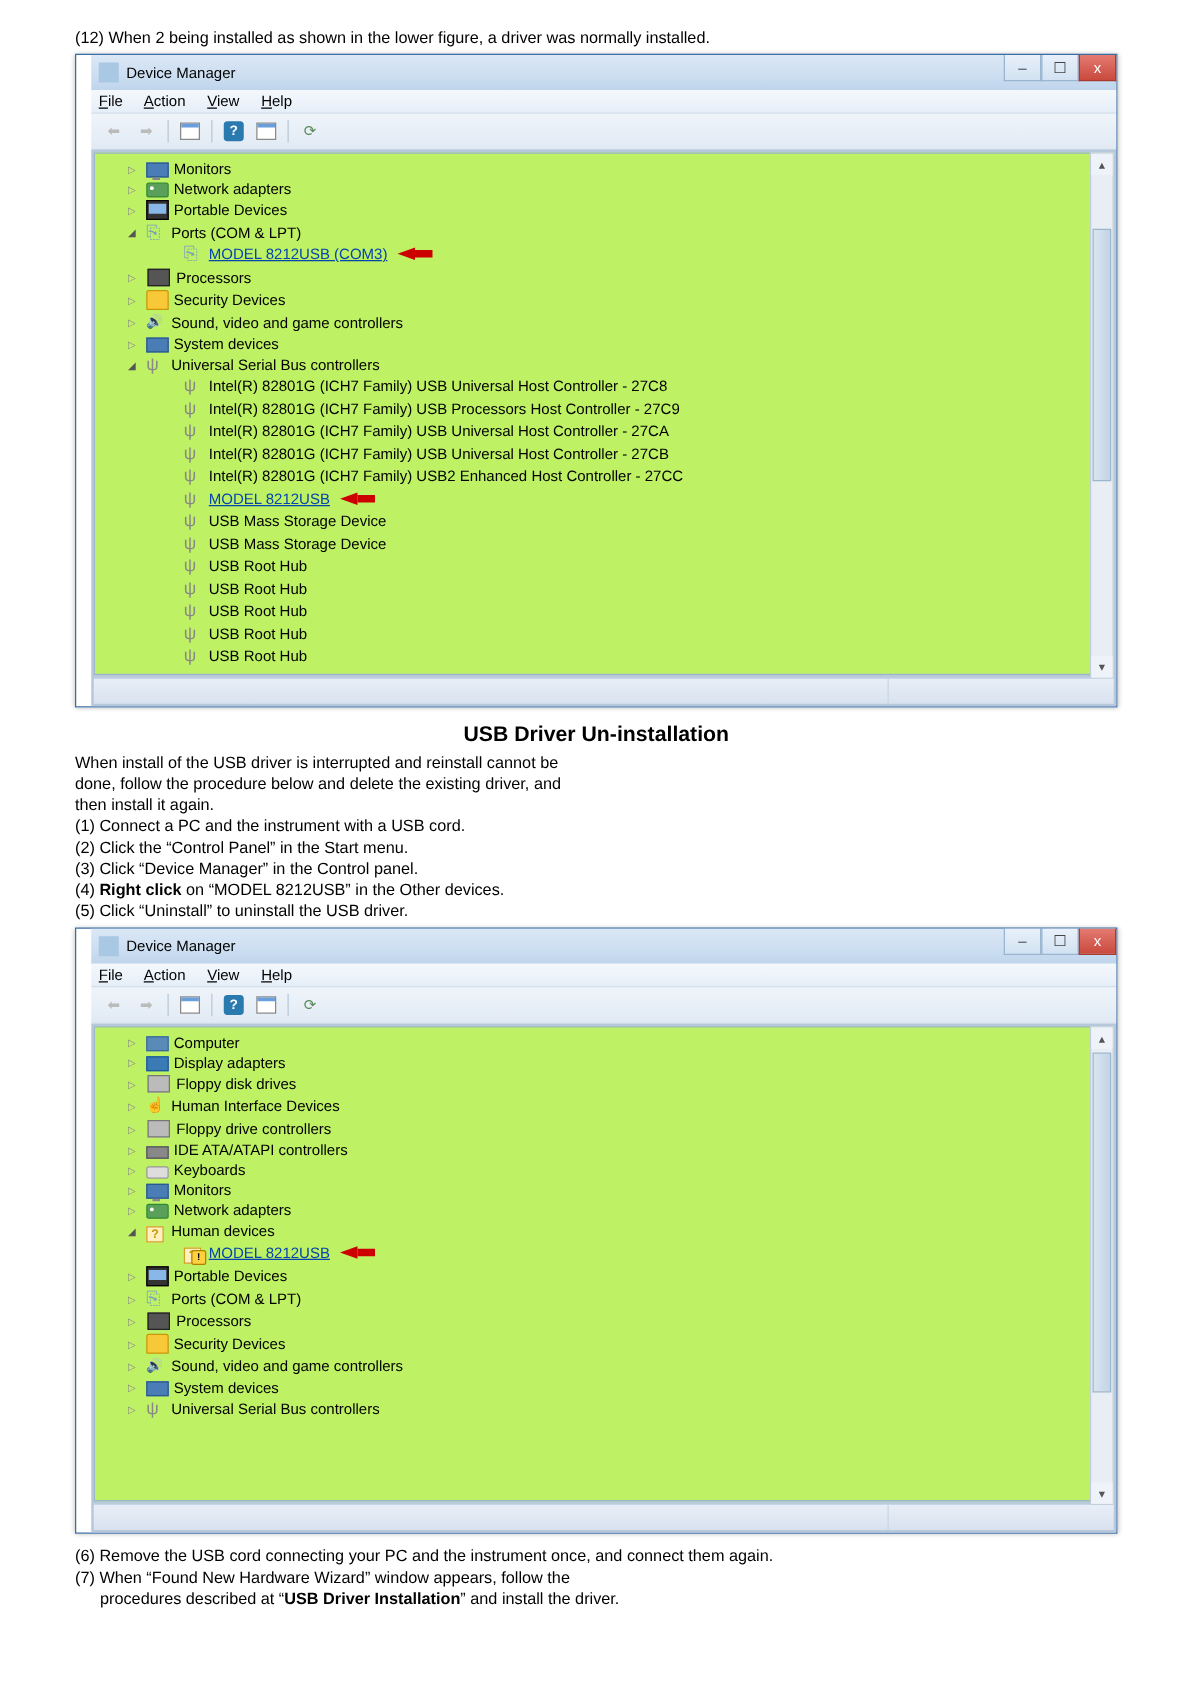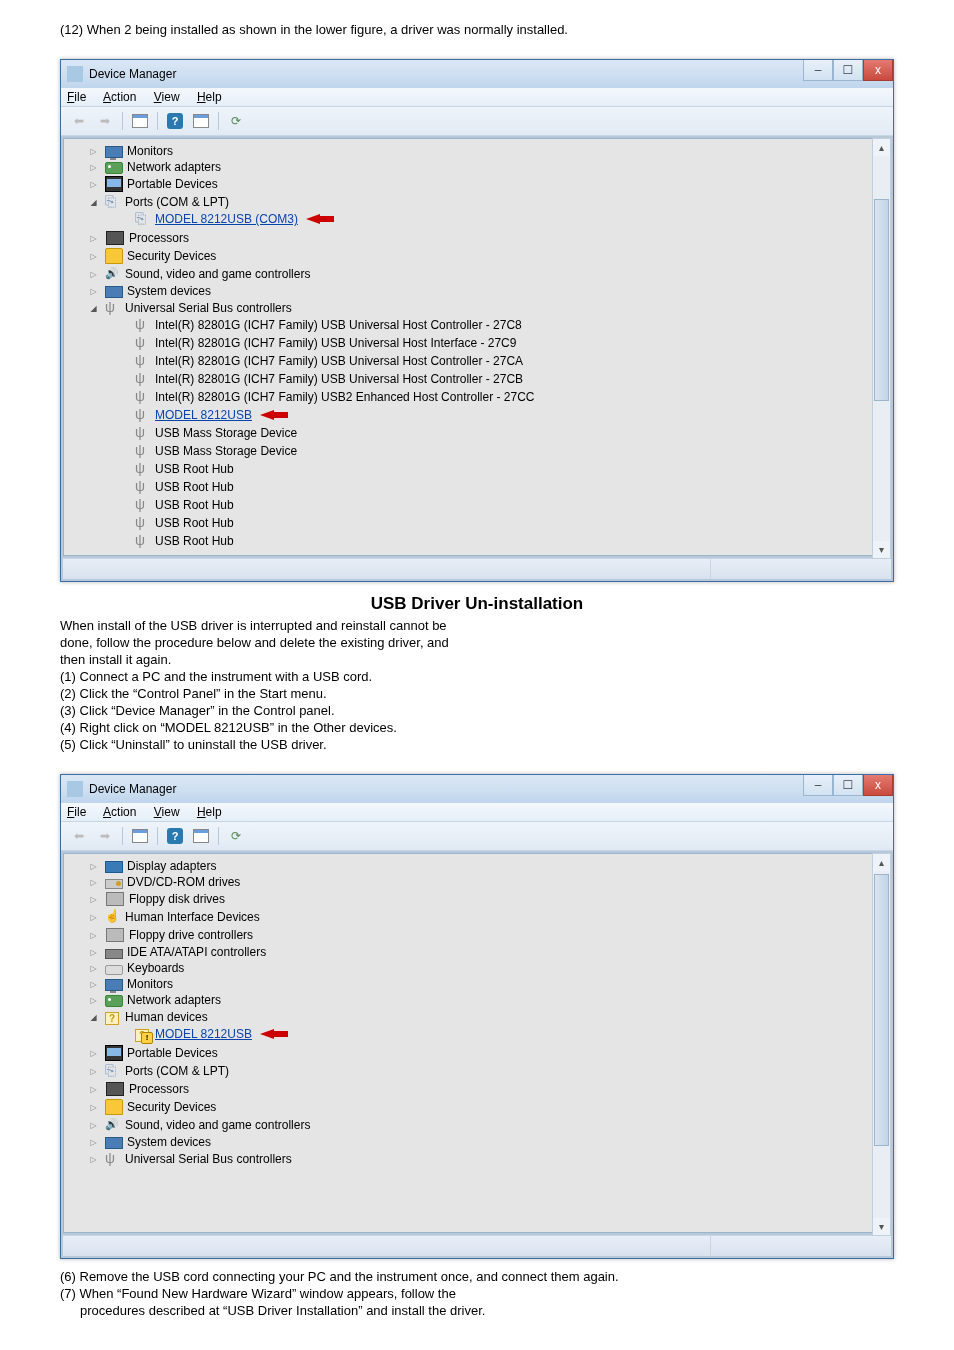--- a/index.html
+++ b/index.html
@@ -7,30 +7,31 @@
     padding: 20px 60px;
     font-family: Arial, sans-serif;
     font-size: 13px;
     background: #fff;
     color: #000;
     width: 954px;
     box-sizing: border-box;
   }
   .doc-text { margin: 2px 0; }
   .section-title { font-weight: bold; font-size: 17px; text-align: center; margin: 12px 0 4px; }
-  .bold { font-weight: normal; }
+  .bold { font-weight: bold; }
   .indent { padding-left: 20px; }
 
   
   .window {
     border: 1px solid #3a6ea5;
-    margin: 22px 0 10px;
+    margin: 6px 0 10px;
     font-family: "Segoe UI", Tahoma, sans-serif;
     font-size: 12px;
     box-shadow: 0 0 4px rgba(0,0,0,.3);
+    padding-left: 12px;
   }
   .titlebar {
     display: flex;
     align-items: center;
     height: 28px;
     background: linear-gradient(to bottom, #dbe7f5 0%, #cfe0f2 50%, #bfd5ec 100%);
     padding: 0 0 0 6px;
   }
   .titlebar-icon {
     width: 16px; height: 16px; margin-right: 6px;
@@ -84,21 +85,21 @@
     width: 14px; height: 12px; border: 1px solid #888; background: #fff;
     position: relative;
   }
   .tb-mini::before { content:""; position:absolute; top:0;left:0;right:0;height:3px;background:#6a9edc; }
   .tree-wrap {
     position: relative;
     background: #b7c8da;
     padding: 2px;
   }
   .tree-pane {
-    background: #e5e5e5;
+    background: #bef264;
     border: 1px solid #9db5cb;
     padding: 4px 0 4px 8px;
     max-height: none;
     position: relative;
   }
   .scrollbar {
     position: absolute; right: 2px; top: 2px; bottom: 22px;
     width: 17px;
     background: #e9eef5;
     border: 1px solid #c2cfdb;
@@ -299,21 +300,21 @@
                 <div class="row">
                   <span class="expander none"></span>
                   <span class="icon icon-usb"></span>
                   <span>Intel(R) 82801G (ICH7 Family) USB Universal Host Controller - 27C8</span>
                 </div>
               </li>
               <li>
                 <div class="row">
                   <span class="expander none"></span>
                   <span class="icon icon-usb"></span>
-                  <span>Intel(R) 82801G (ICH7 Family) USB Universal Host Interface - 27C9</span>
+                  <span>Intel(R) 82801G (ICH7 Family) USB Processors Host Controller - 27C9</span>
                 </div>
               </li>
               <li>
                 <div class="row">
                   <span class="expander none"></span>
                   <span class="icon icon-usb"></span>
                   <span>Intel(R) 82801G (ICH7 Family) USB Universal Host Controller - 27CA</span>
                 </div>
               </li>
               <li>
@@ -447,29 +448,29 @@
       </div>
     <div class="tb-sep"></div>
     <div class="tb-btn" style="color:#5a8a5a">⟳</div>
   </div>
   <div class="tree-wrap">
     <div class="tree-pane" id="tree2" style="padding-right:20px;min-height:370px;">
       <ul class="tree" id="tree2-root">
           <li>
             <div class="row">
               <span class="expander closed"></span>
+              <span class="icon icon-computer"></span>
+              <span>Computer</span>
+            </div>
+          </li>
+          <li>
+            <div class="row">
+              <span class="expander closed"></span>
               <span class="icon icon-display"></span>
               <span>Display adapters</span>
-            </div>
-          </li>
-          <li>
-            <div class="row">
-              <span class="expander closed"></span>
-              <span class="icon icon-dvd"></span>
-              <span>DVD/CD-ROM drives</span>
             </div>
           </li>
           <li>
             <div class="row">
               <span class="expander closed"></span>
               <span class="icon icon-floppy"></span>
               <span>Floppy disk drives</span>
             </div>
           </li>
           <li>

